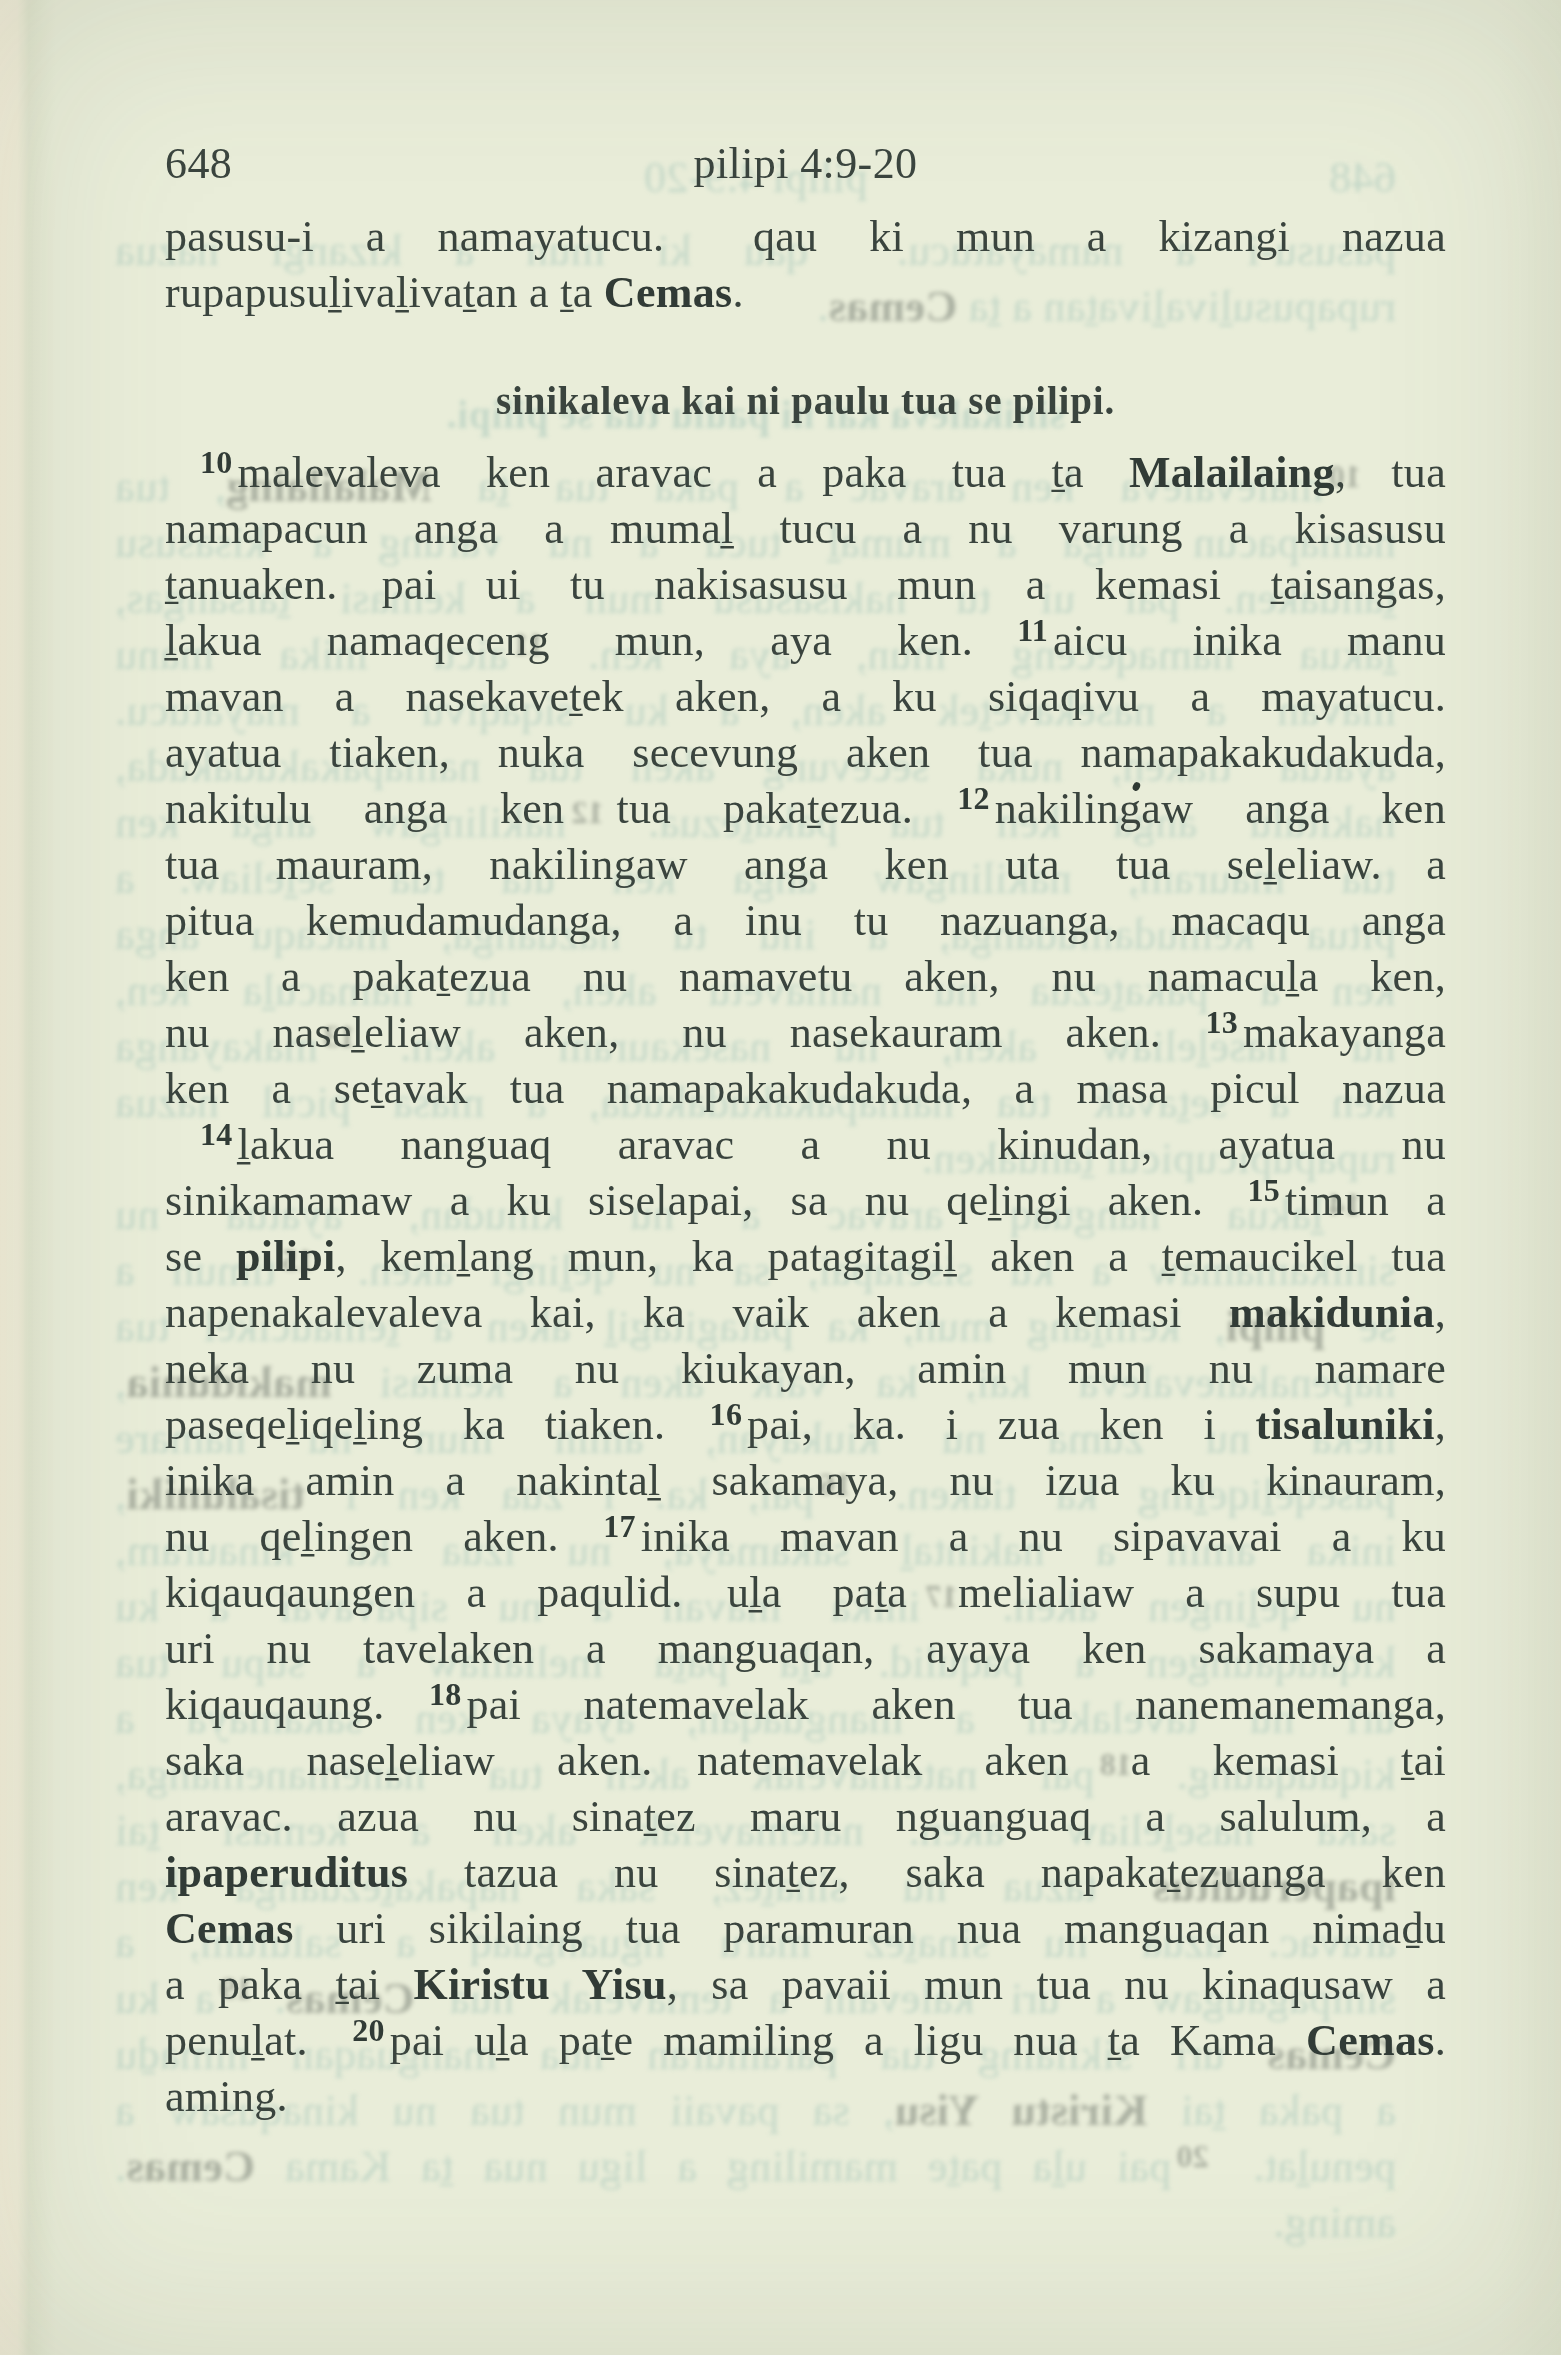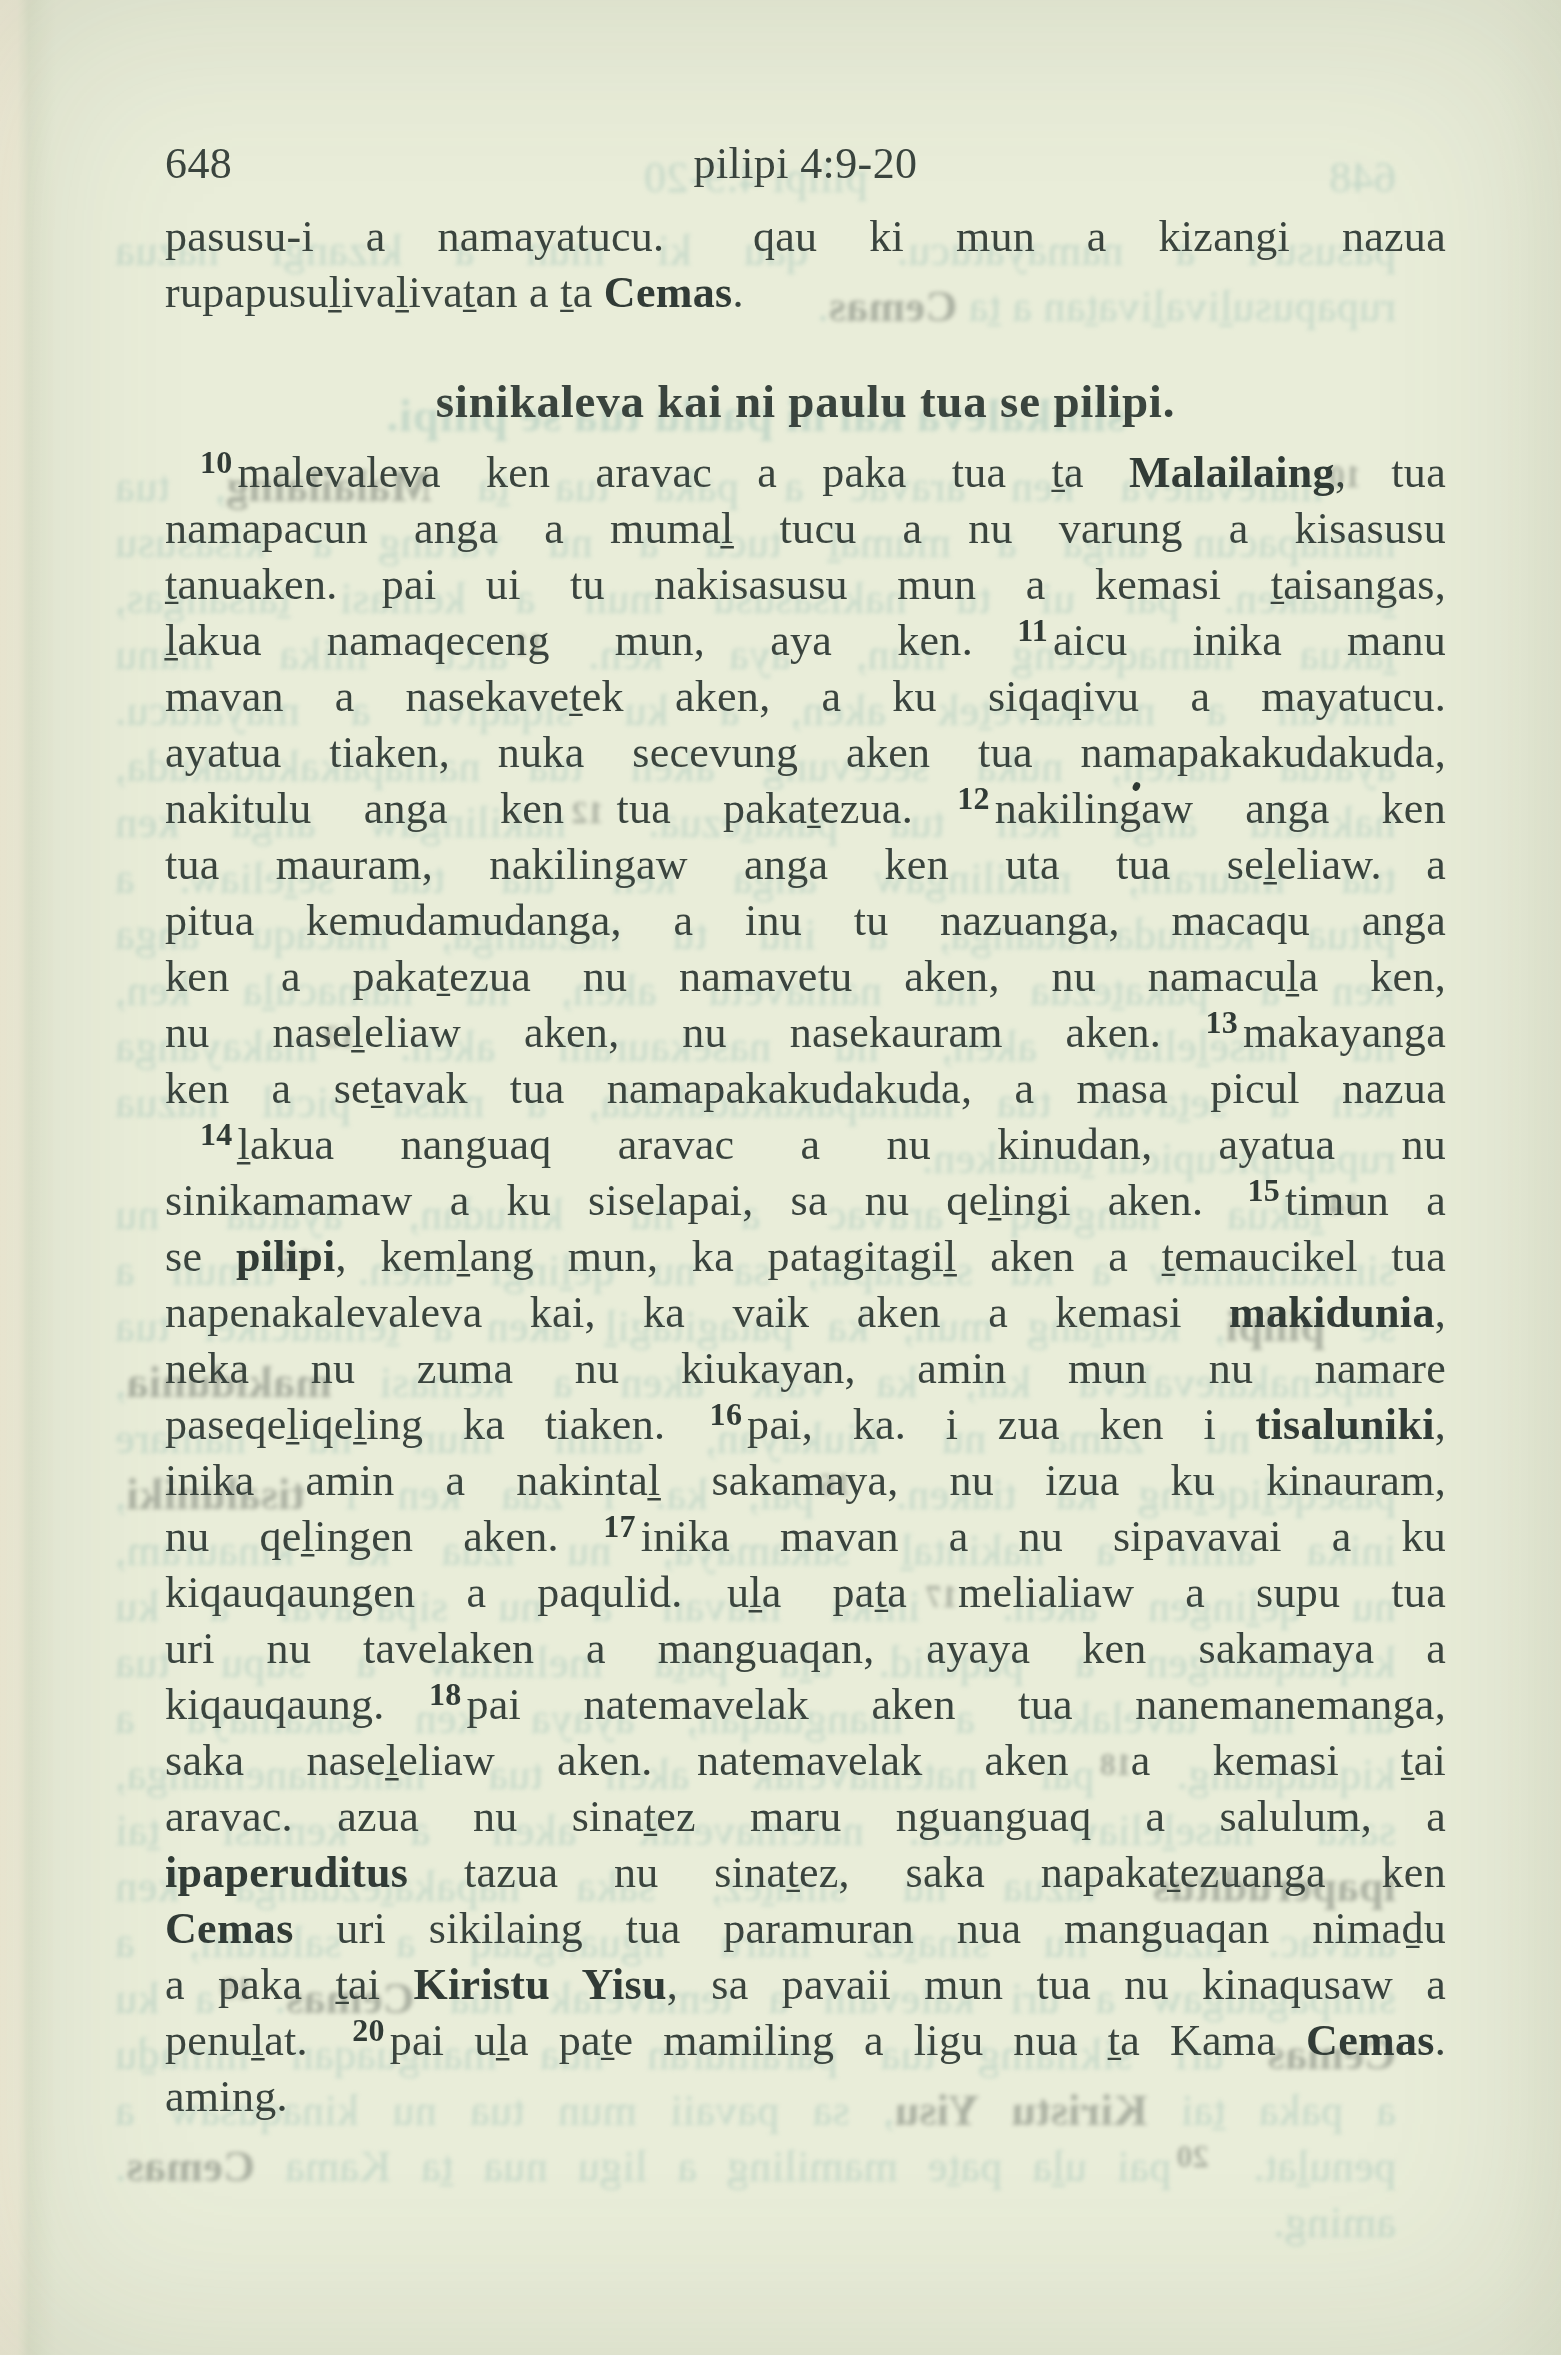--- a/index.html
+++ b/index.html
@@ -36,21 +36,21 @@
     font-size:44px;letter-spacing:0.3px;
   }
   .line{
     height:56px;line-height:56px;
     text-align:justify;text-align-last:justify;
     white-space:nowrap;
   }
   .line.left{text-align:left;text-align-last:left;}
   .line.indent{text-indent:35px;}
   .line.heading{
-    height:60px;line-height:60px;font-size:47px;font-weight:700;
+    height:60px;line-height:60px;font-size:39px;font-weight:700;
     letter-spacing:0.8px;
     text-align:center;text-align-last:center;
     margin:50px 0 13.6px 0;
   }
   .b{font-weight:700;color:#313b36;}
   .v{
     font-weight:700;font-size:32px;
     position:relative;top:-13.6px;
     margin-right:4.9px;color:#313b36;
   }

